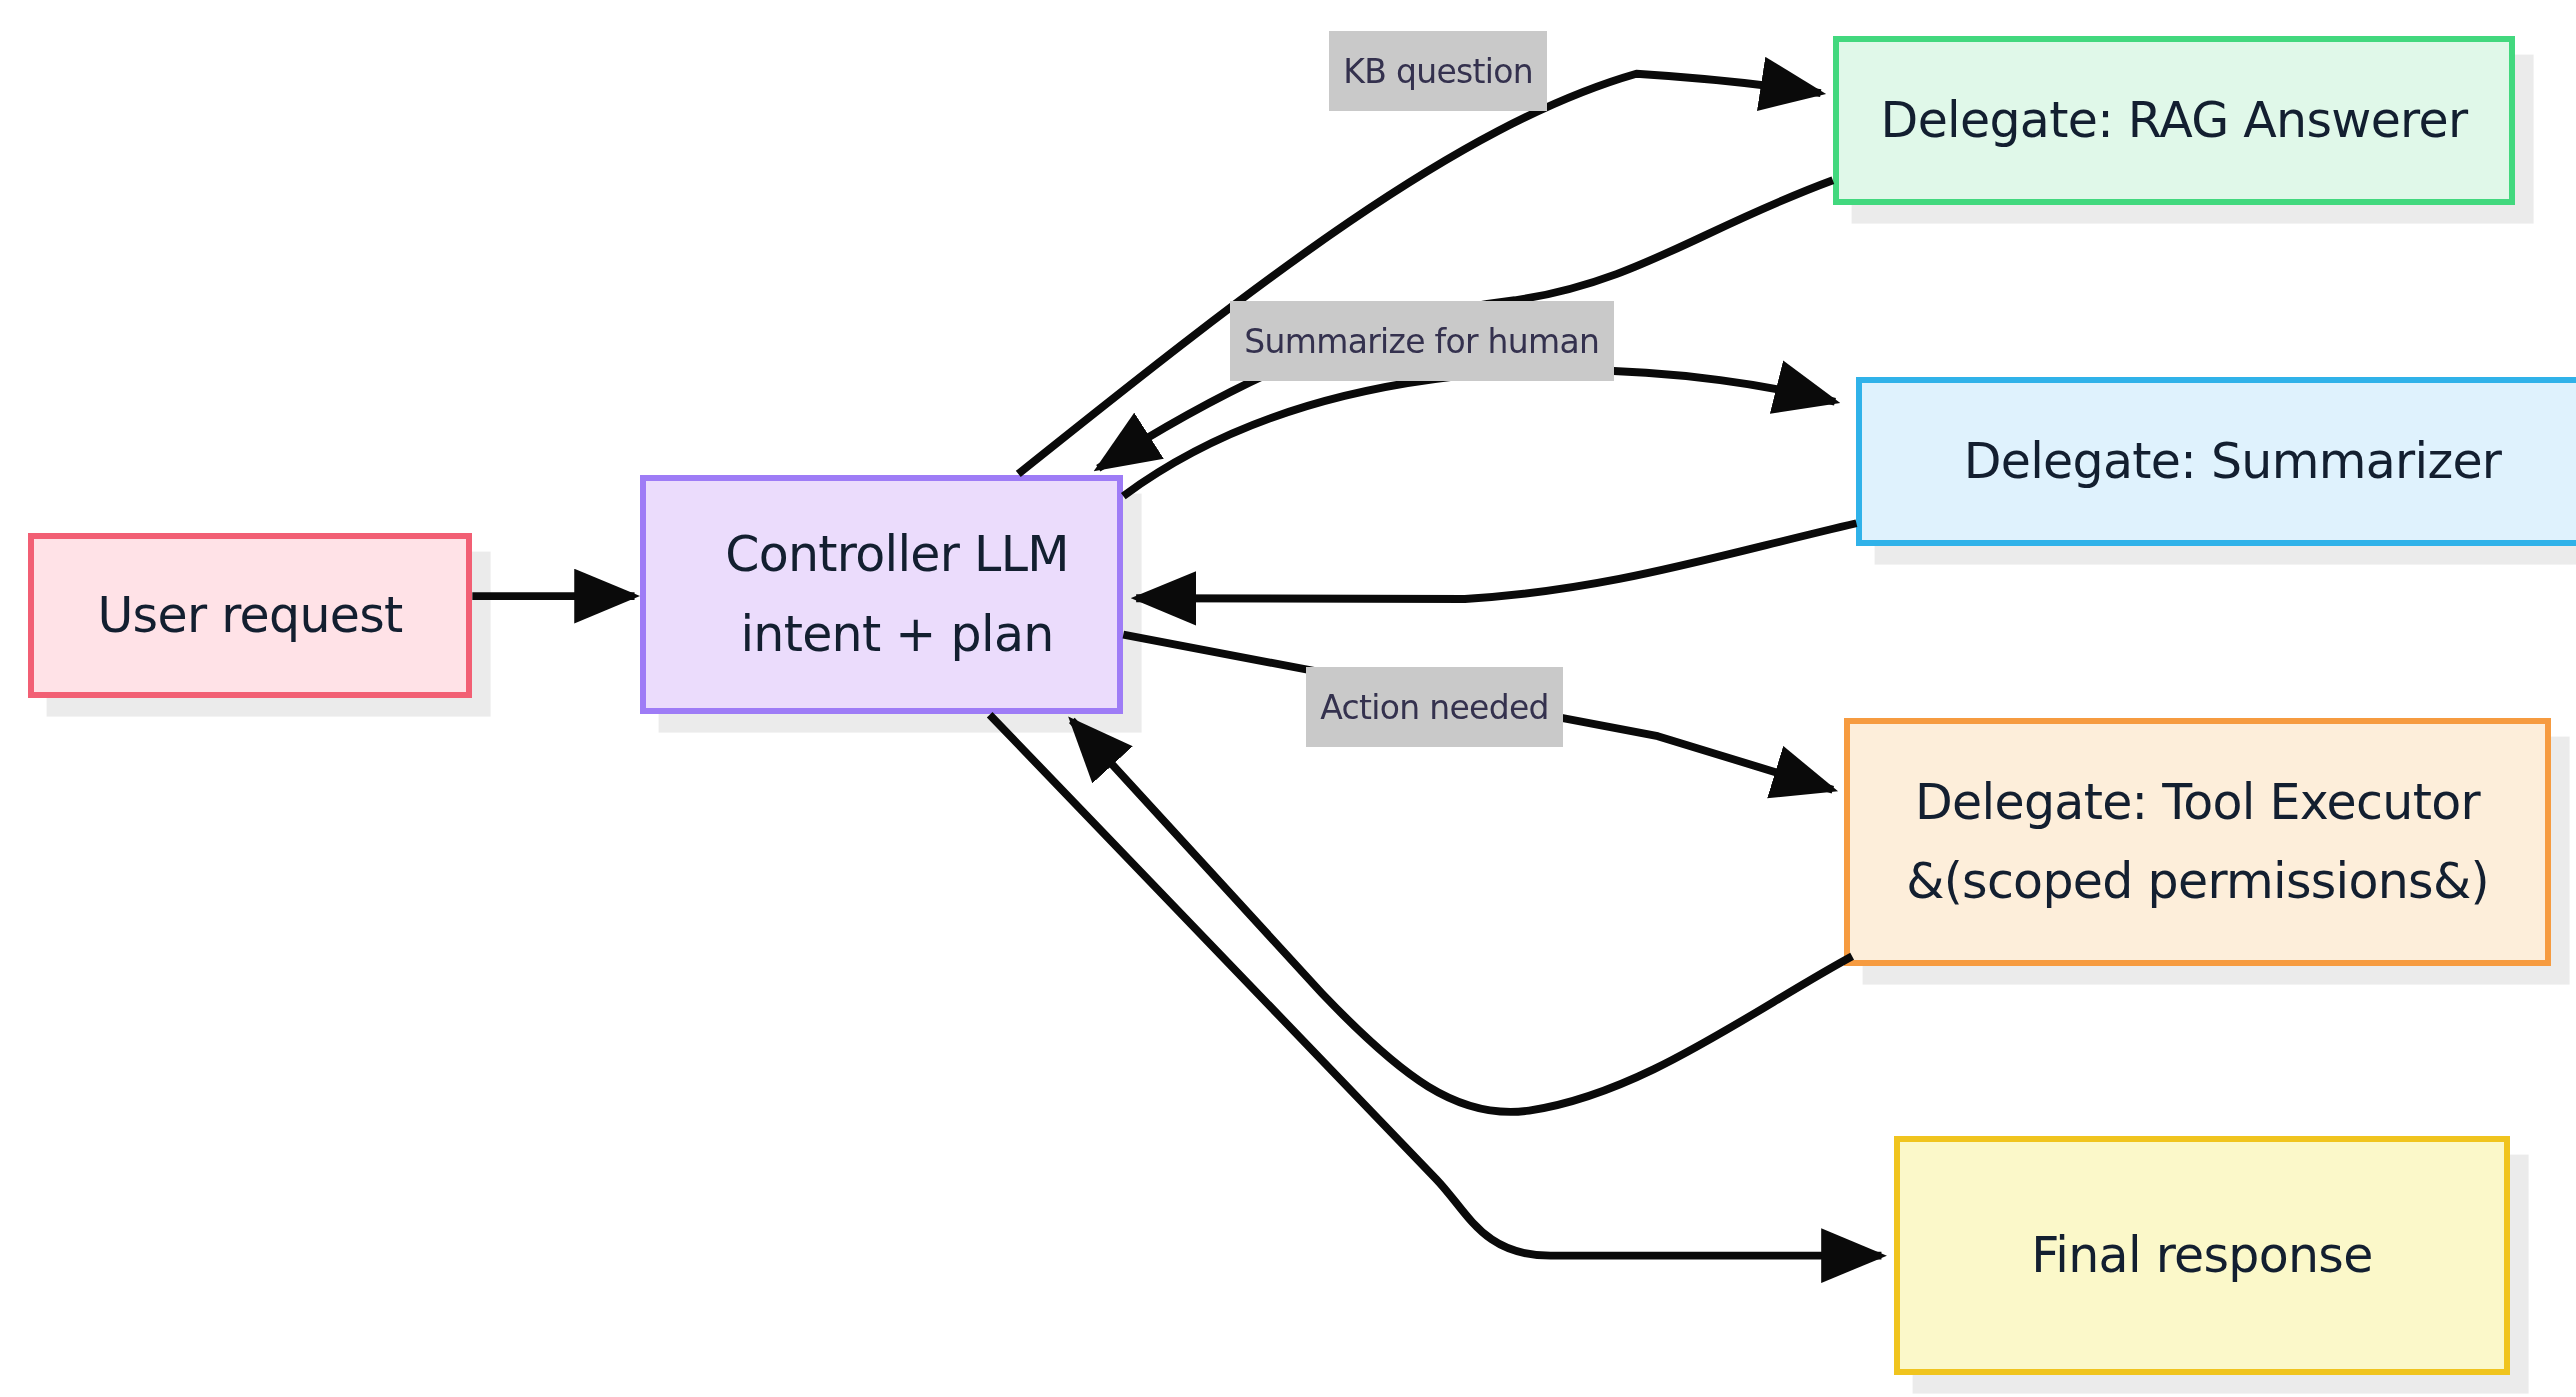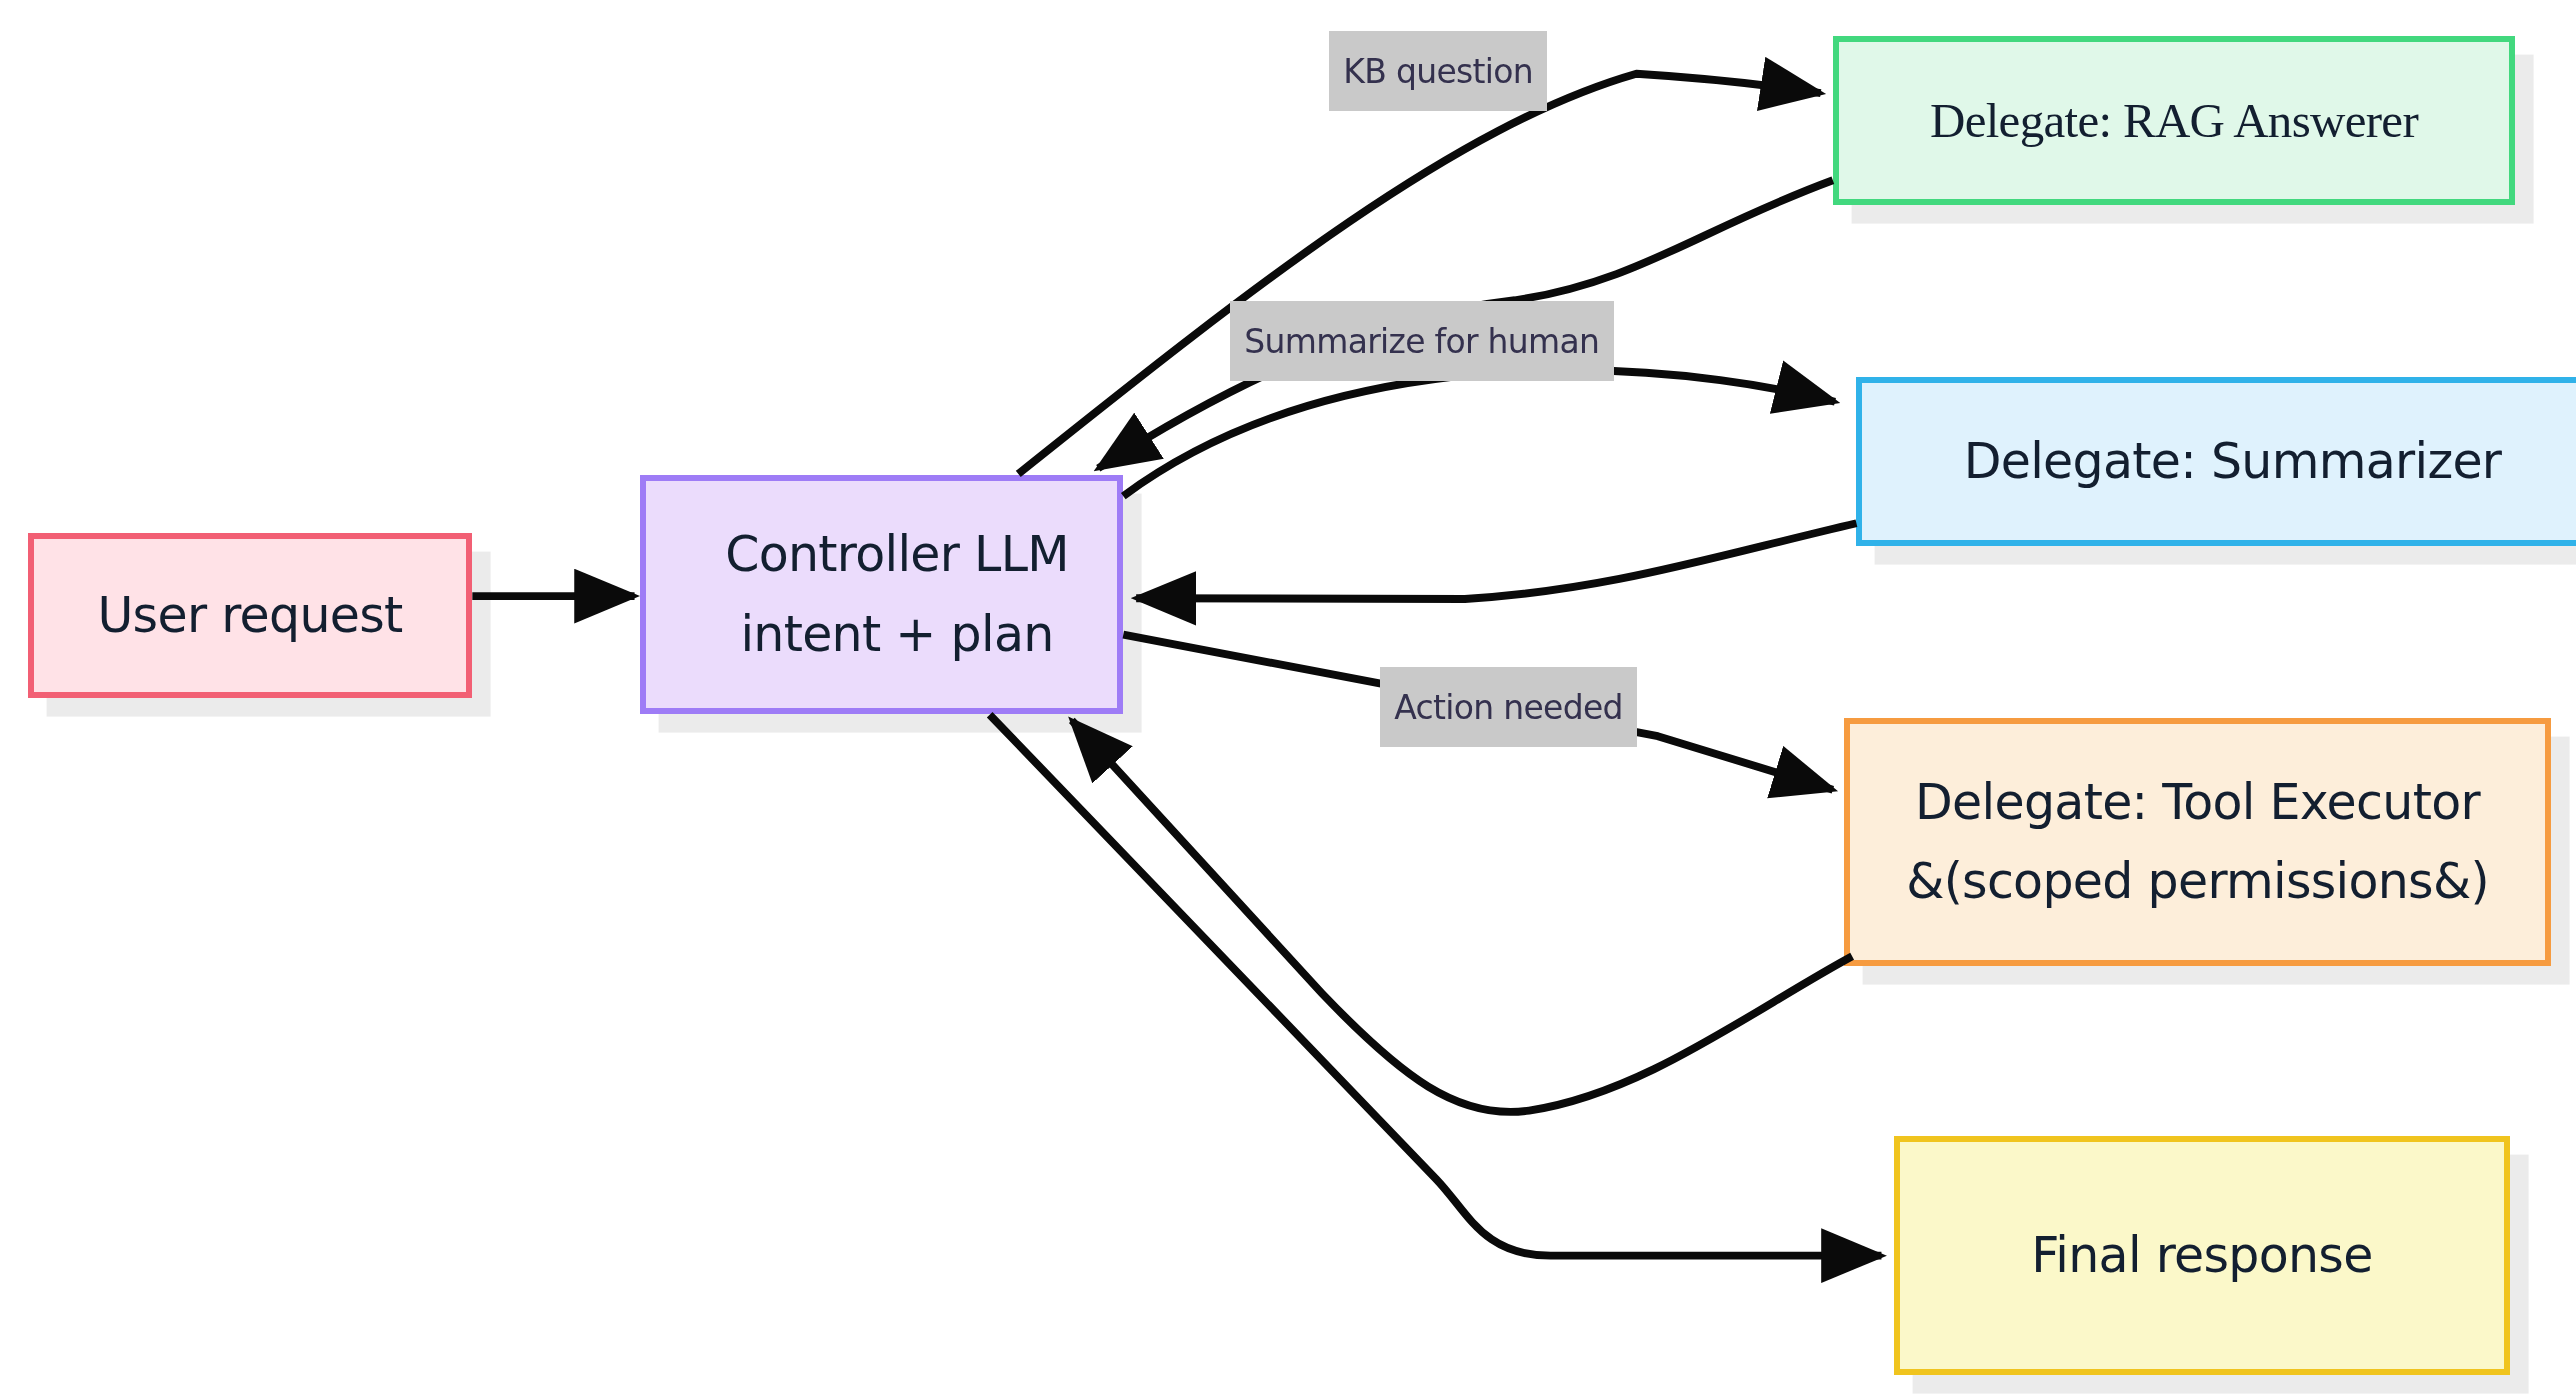--- a/index.html
+++ b/index.html
@@ -84,21 +84,21 @@
 
   <div class="node" style="left: 28px; top: 514px; width: 444px; height: 165px; background: rgb(255, 226, 231); border-color: rgb(242, 95, 116); margin-top: 19px;">
     <span>User request</span>
   </div>
 
   <div class="node" style="left: 640px; top: 475px; width: 483px; height: 239px; background: rgb(235, 220, 252); border-color: rgb(158, 124, 246); padding-left: 31px;">
     <span>Controller LLM</span>
     <span>intent + plan</span>
   </div>
 
-  <div class="node" style="left: 1833px; top: 36px; width: 682px; height: 169px; background: rgb(224, 248, 233); border-color: rgb(66, 216, 126); font-family: Liberation Serif, serif;">
+  <div class="node" style="left: 1833px; top: 36px; width: 682px; height: 169px; background: rgb(224, 248, 233); border-color: rgb(66, 216, 126);">
     <span>Delegate: RAG Answerer</span>
   </div>
 
   <div class="node" style="left: 1856px; top: 377px; width: 753px; height: 169px; background: rgb(223, 242, 253); border-color: rgb(48, 178, 233);">
     <span>Delegate: Summarizer</span>
   </div>
 
   <div class="node" style="left: 1844px; top: 718px; width: 707px; height: 248px; background: rgb(253, 238, 218); border-color: rgb(246, 155, 64); justify-content: center;">
     <span>Delegate: Tool Executor</span>
     <span>&amp;(scoped permissions&amp;)</span>
@@ -109,18 +109,18 @@
   </div>
 
   <div class="edge-label" style="left:1329px;top:31px;">
     <span>KB question</span>
   </div>
 
   <div class="edge-label" style="left:1213px;top:301px;margin-left:17px;">
     <span>Summarize for human</span>
   </div>
 
-  <div class="edge-label" style="left:1380px;top:667px;">
+  <div class="edge-label" style="left:1306px;top:667px;">
     <span>Action needed</span>
   </div>
 
 </div>
 
 
 </body></html>

